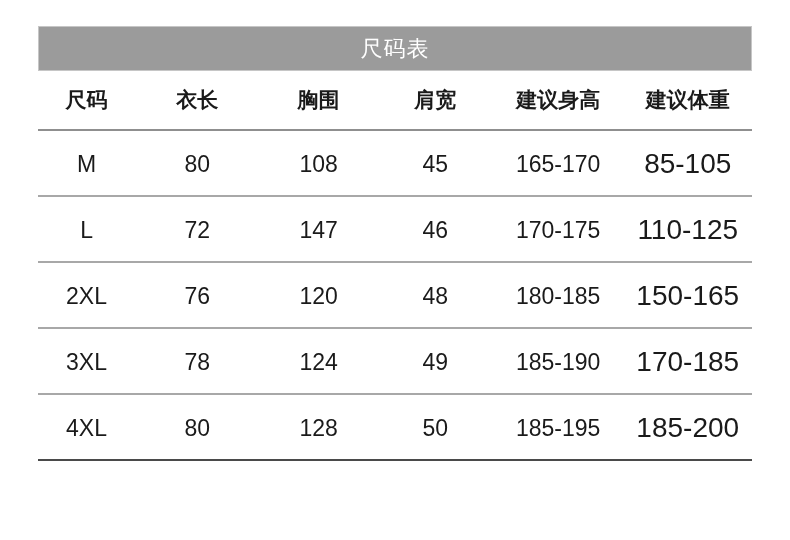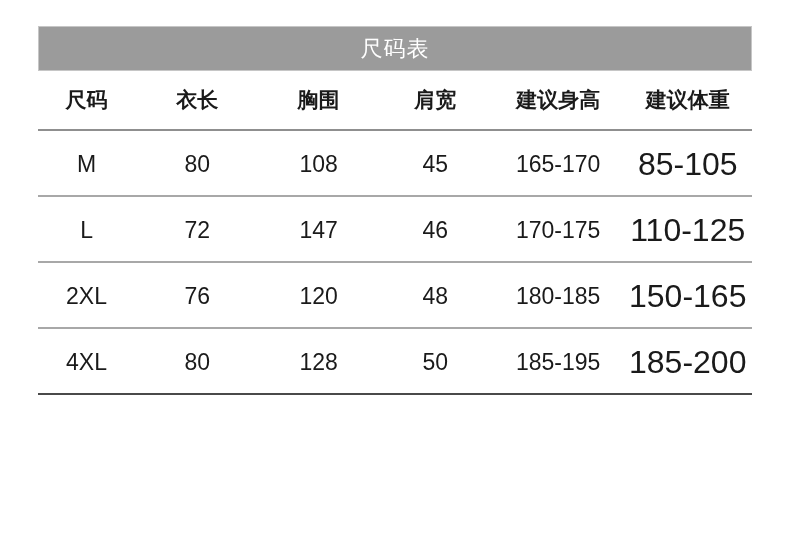--- a/index.html
+++ b/index.html
@@ -61,21 +61,21 @@
     height: 60px;
     font-size: 23px;
     font-weight: 400;
     color: var(--text, #1a1a1a);
     text-align: center;
     vertical-align: middle;
     padding-top: 3px;
     border-bottom: 2px solid var(--divider, #a8a8a8);
   }
   .size-table td:last-child {
-    font-size: 32px;
+    font-size: 28px;
   }
   .size-table tbody tr:last-child td {
     border-bottom: 2px solid var(--bottom-line, #4a4a4a);
   }
 </style>
 </head>
 <body>
 
 <div class="page">
 
@@ -122,20 +122,28 @@
       </tr>
       <tr>
         <td>2XL</td>
         <td>76</td>
         <td>120</td>
         <td>48</td>
         <td>180-185</td>
         <td>150-165</td>
       </tr>
       <tr>
+        <td>3XL</td>
+        <td>78</td>
+        <td>124</td>
+        <td>49</td>
+        <td>185-190</td>
+        <td>170-185</td>
+      </tr>
+      <tr>
         <td>4XL</td>
         <td>80</td>
         <td>128</td>
         <td>50</td>
         <td>185-195</td>
         <td>185-200</td>
       </tr>
     </tbody>
   </table>
 

